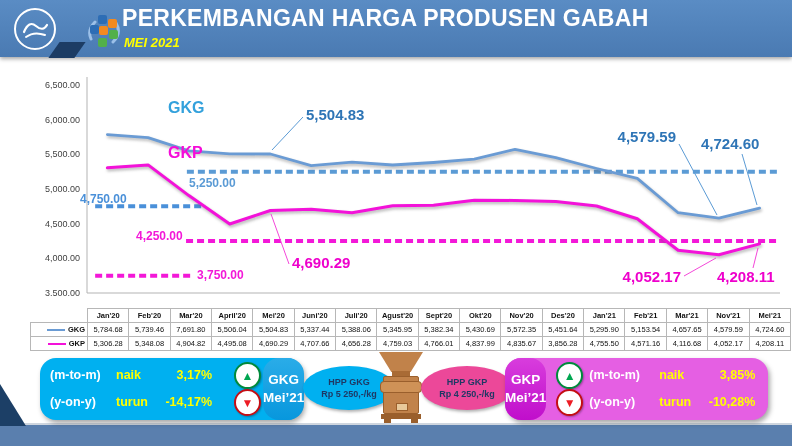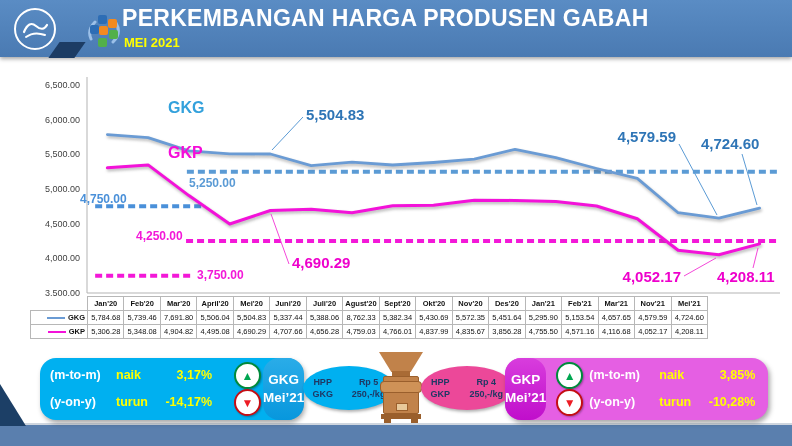--- a/index.html
+++ b/index.html
@@ -7,35 +7,35 @@
 
   
   .header{position:absolute;left:0;top:0;width:792px;height:57px;
     background:linear-gradient(#5a8cc4,#4a7ab2);box-shadow:0 2px 4px rgba(0,0,0,.35);z-index:5;}
   .header-wedge{position:absolute;left:54px;top:42px;width:26px;height:16px;background:#1c3c64;transform:skewX(-35deg);}
   .jateng-logo{position:absolute;left:14px;top:8px;width:42px;height:42px;border-radius:50%;
     border:2px solid #fff;box-sizing:border-box;}
   .jateng-logo svg{width:100%;height:100%;}
   .bps-logo{position:absolute;left:86px;top:12px;width:36px;height:38px;}
   .page-title{position:absolute;left:122px;top:5px;margin:0;font-size:23px;font-weight:bold;color:#fff;letter-spacing:.3px;white-space:nowrap;}
-  .period-label{position:absolute;left:124px;top:35px;font-size:13px;font-weight:bold;color:#ffff00;}
+  .period-label{position:absolute;left:124px;top:35px;font-size:13px;font-weight:bold;color:#ffff00;font-style:italic;}
 
   
   .chart-zone{position:absolute;left:0;top:57px;width:792px;height:239px;}
   .chart-title{position:absolute;left:60px;top:8px;width:680px;text-align:center;
     font-size:13.5px;font-weight:bold;color:#2e75b6;}
   #chart-svg{position:absolute;left:0;top:0;width:792px;height:239px;}
   .tick{font-size:9px;fill:#3f3f3f;font-family:"Liberation Sans",sans-serif;}
   .reflab{font-size:12px;font-weight:bold;font-family:"Liberation Sans",sans-serif;}
   .ann{font-size:15px;font-weight:bold;font-family:"Liberation Sans",sans-serif;}
   .serlab{font-size:16px;font-weight:bold;font-family:"Liberation Sans",sans-serif;}
   .series-line{filter:drop-shadow(1px 2px 1.5px rgba(90,90,90,.45));}
 
   
-  #data-table-wrap{position:absolute;left:30px;top:296px;width:678px;border-radius:18px;}
+  #data-table-wrap{position:absolute;left:30px;top:308px;width:761px;border-radius:18px;}
   #data-table-wrap table{border-collapse:collapse;width:100%;table-layout:fixed;font-size:7.5px;color:#111;}
   #data-table-wrap th,#data-table-wrap td{border:1px solid #b7b7b7;height:13px;text-align:center;
     padding:0 1px;overflow:hidden;white-space:nowrap;}
   #data-table-wrap th{font-weight:bold;}
   #data-table-wrap td.blank{border:none;}
   #data-table-wrap td.legend{text-align:right;padding-right:2px;font-weight:bold;}
   .swatch{display:inline-block;width:18px;border-top:2px solid;vertical-align:middle;margin-right:3px;}
 
   
   .badges{position:absolute;left:0;top:0;width:792px;height:446px;pointer-events:none;z-index:6;}
@@ -52,21 +52,21 @@
   .arrow-circle{width:23px;height:23px;border-radius:50%;background:#fff;display:flex;align-items:center;
     justify-content:center;box-shadow:1px 1px 2px rgba(0,0,0,.3);flex:none;}
   .arrow-circle.up{border:2px solid #008a3c;color:#00a651;}
   .arrow-circle.down{border:2px solid #c40e14;color:#ed1c24;}
   .tri{font-size:12px;line-height:1;transform:translateY(-.5px);}
   .badge-side{width:80px;border-radius:16px;display:flex;flex-direction:column;align-items:center;
     justify-content:center;color:#fff;font-weight:bold;font-size:13.5px;line-height:1.3;}
   .badge-gkg .badge-side{background:linear-gradient(#2aace8,#0797dd);}
   .badge-gkp .badge-side{width:86px;background:linear-gradient(#d83ddd,#c00ecb);}
 
-  .hpp{position:absolute;width:92px;height:44px;border-radius:50%;display:flex;flex-direction:row;
+  .hpp{position:absolute;width:92px;height:44px;border-radius:50%;display:flex;flex-direction:column;
     align-items:center;justify-content:center;font-size:9px;font-weight:bold;color:#1f3864;
     box-shadow:1px 2px 3px rgba(0,0,0,.3);text-align:center;line-height:1.35;}
   .hpp-gkg{left:303px;top:366px;background:#00b0f0;}
   .hpp-gkp{left:421px;top:366px;background:#ec4899;}
 
   
   .mill{position:absolute;left:376px;top:350px;width:50px;height:73px;}
   .mill div{position:absolute;}
   .hopper{left:3px;top:2px;width:44px;height:20px;background:#c1824a;clip-path:polygon(0 0,100% 0,72% 100%,28% 100%);}
   .neck{left:16px;top:21px;width:18px;height:5px;background:#a96b35;}
@@ -197,21 +197,21 @@
         <tbody>
           <tr>
             <td class="legend"><span class="swatch" style="border-top-color: rgb(106, 155, 212);"></span>GKG</td>
             <td>5,784.68</td>
             <td>5,739.46</td>
             <td>7,691.80</td>
             <td>5,506.04</td>
             <td>5,504.83</td>
             <td>5,337.44</td>
             <td>5,388.06</td>
-            <td>8,762.33</td>
+            <td>5,345.95</td>
             <td>5,382.34</td>
             <td>5,430.69</td>
             <td>5,572.35</td>
             <td>5,451.64</td>
             <td>5,295.90</td>
             <td>5,153.54</td>
             <td>4,657.65</td>
             <td>4,579.59</td>
             <td>4,724.60</td>
           </tr>

